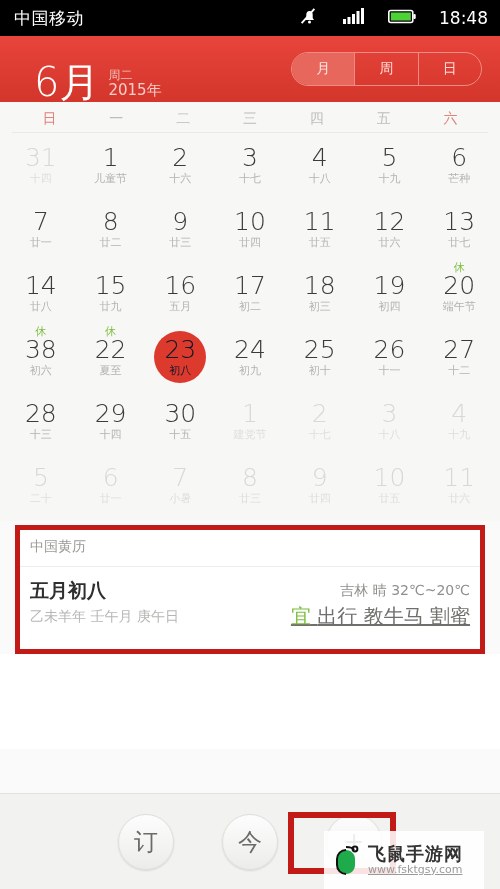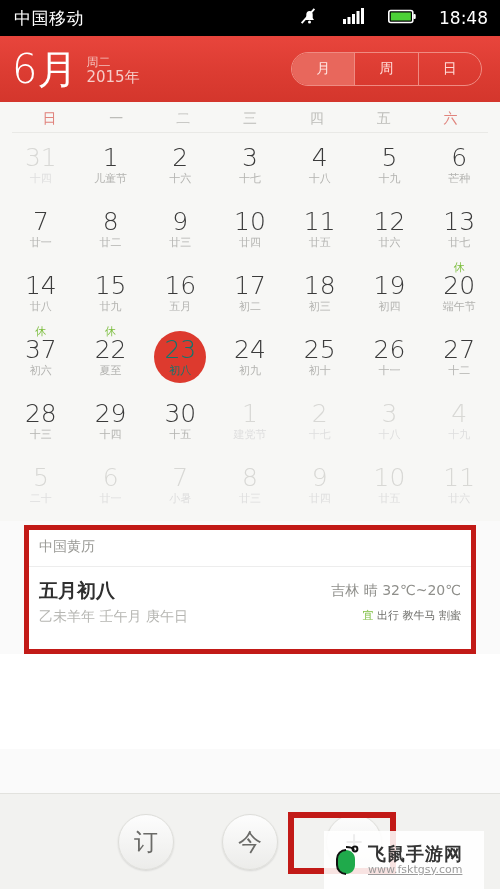--- a/index.html
+++ b/index.html
@@ -19,21 +19,21 @@
   }
   .carrier { font-size: 17px; letter-spacing: .5px; }
   .status-right { display: flex; align-items: center; gap: 23px; }
   .clock { font-size: 17px; }
   .ic { display: inline-block; }
 
   
   .header {
     position: relative; height: 66px;
     background: linear-gradient(180deg,#e8453c 0%, #dc3c32 55%, #d4362c 100%);
-    display: flex; align-items: center; padding: 0 16px 0 12px;
+    display: flex; padding: 0 16px 0 34px;
   }
   .month-block { display: flex; align-items: flex-end; }
   .month-num { font-size: 40px; color: #ffffff; line-height: 40px; font-weight: 300; }
   .ym { margin-left: 9px; margin-bottom: 2px; line-height: 1.18; }
   .weekday-top { font-size: 12px; color: #f4c3bf; }
   .year-top { font-size: 15px; color: #f6cdc9; }
 
   .segmented {
     position: absolute; right: 18px; top: 16px;
     display: flex; height: 34px; width: 191px;
@@ -62,37 +62,37 @@
     position: absolute; top: 1px; font-size: 11px; color: #7dbe3f; line-height: 11px;
   }
   .dnum { font-size: 25px; color: #3b3b3b; line-height: 27px; font-weight: 300; }
   .dlun { font-size: 11px; color: #b3b3b0; line-height: 14px; margin-top: 1px; }
   .cell.out .dnum { color: #d8d8d5; }
   .cell.out .dlun { color: #dedede; }
   .cell.sel .sel-circle {
     position: absolute; width: 52px; height: 52px; border-radius: 50%;
     background: #dd3a2e; top: 50%; left: 50%; transform: translate(-50%,-50%); z-index: 0;
   }
-  .cell.sel .dnum, .cell.sel .dlun { color: #0f766e; position: relative; z-index: 1; }
-
-  
-  .card-wrap { position: relative; margin: 4px 24px 0; }
+  .cell.sel .dnum, .cell.sel .dlun { color: #0f172a; position: relative; z-index: 1; }
+
+  
+  .card-wrap { position: relative; margin: 4px 15px 0; }
   .anno {
     position: absolute; inset: 0; border: 5px solid #c21a17; pointer-events: none; z-index: 5;
   }
   .card { background: #ffffff; border: 1px solid #efefef; }
   .card-title {
     font-size: 14px; color: #9a9a96; padding: 12px 14px 10px;
     border-bottom: 1px solid #ededed;
   }
   .card-body { display: flex; justify-content: space-between; padding: 10px 14px 26px; }
   .lunar-big { font-size: 19px; color: #2f2f2f; font-weight: bold; line-height: 26px; }
   .ganzhi { font-size: 14px; color: #b6b6b2; line-height: 22px; margin-top: 2px; }
   .wx-line { font-size: 14px; color: #8f8f8b; line-height: 26px; text-align: right; }
-  .yi-line { font-size: 11px; color: #6f6f6b; line-height: 22px; text-align: right; margin-top: 2px; }
+  .yi-line { font-size: 20px; color: #6f6f6b; line-height: 22px; text-align: right; margin-top: 2px; text-decoration: underline; }
   .yi-tag { color: #7dbe3f; }
 
   .spacer { background: #ffffff; }
 
   
   .toolbar {
     position: absolute; left: 0; bottom: 0; width: 500px; height: 96px;
     background: #f2f2f0; border-top: 1px solid #e2e2de;
     display: flex; align-items: center; justify-content: center; gap: 48px;
   }
@@ -268,21 +268,21 @@
           </div>
           <div class="cell">
             <div class="rest">休</div>
             <div class="dnum">20</div>
             <div class="dlun">端午节</div>
           </div>
         </div>
         <div class="row">
           <div class="cell">
             <div class="rest">休</div>
-            <div class="dnum">37</div>
+            <div class="dnum">38</div>
             <div class="dlun">初六</div>
           </div>
           <div class="cell">
             <div class="rest">休</div>
             <div class="dnum">22</div>
             <div class="dlun">夏至</div>
           </div>
           <div class="cell sel">
             <div class="sel-circle"></div>
             <div class="dnum">23</div>

